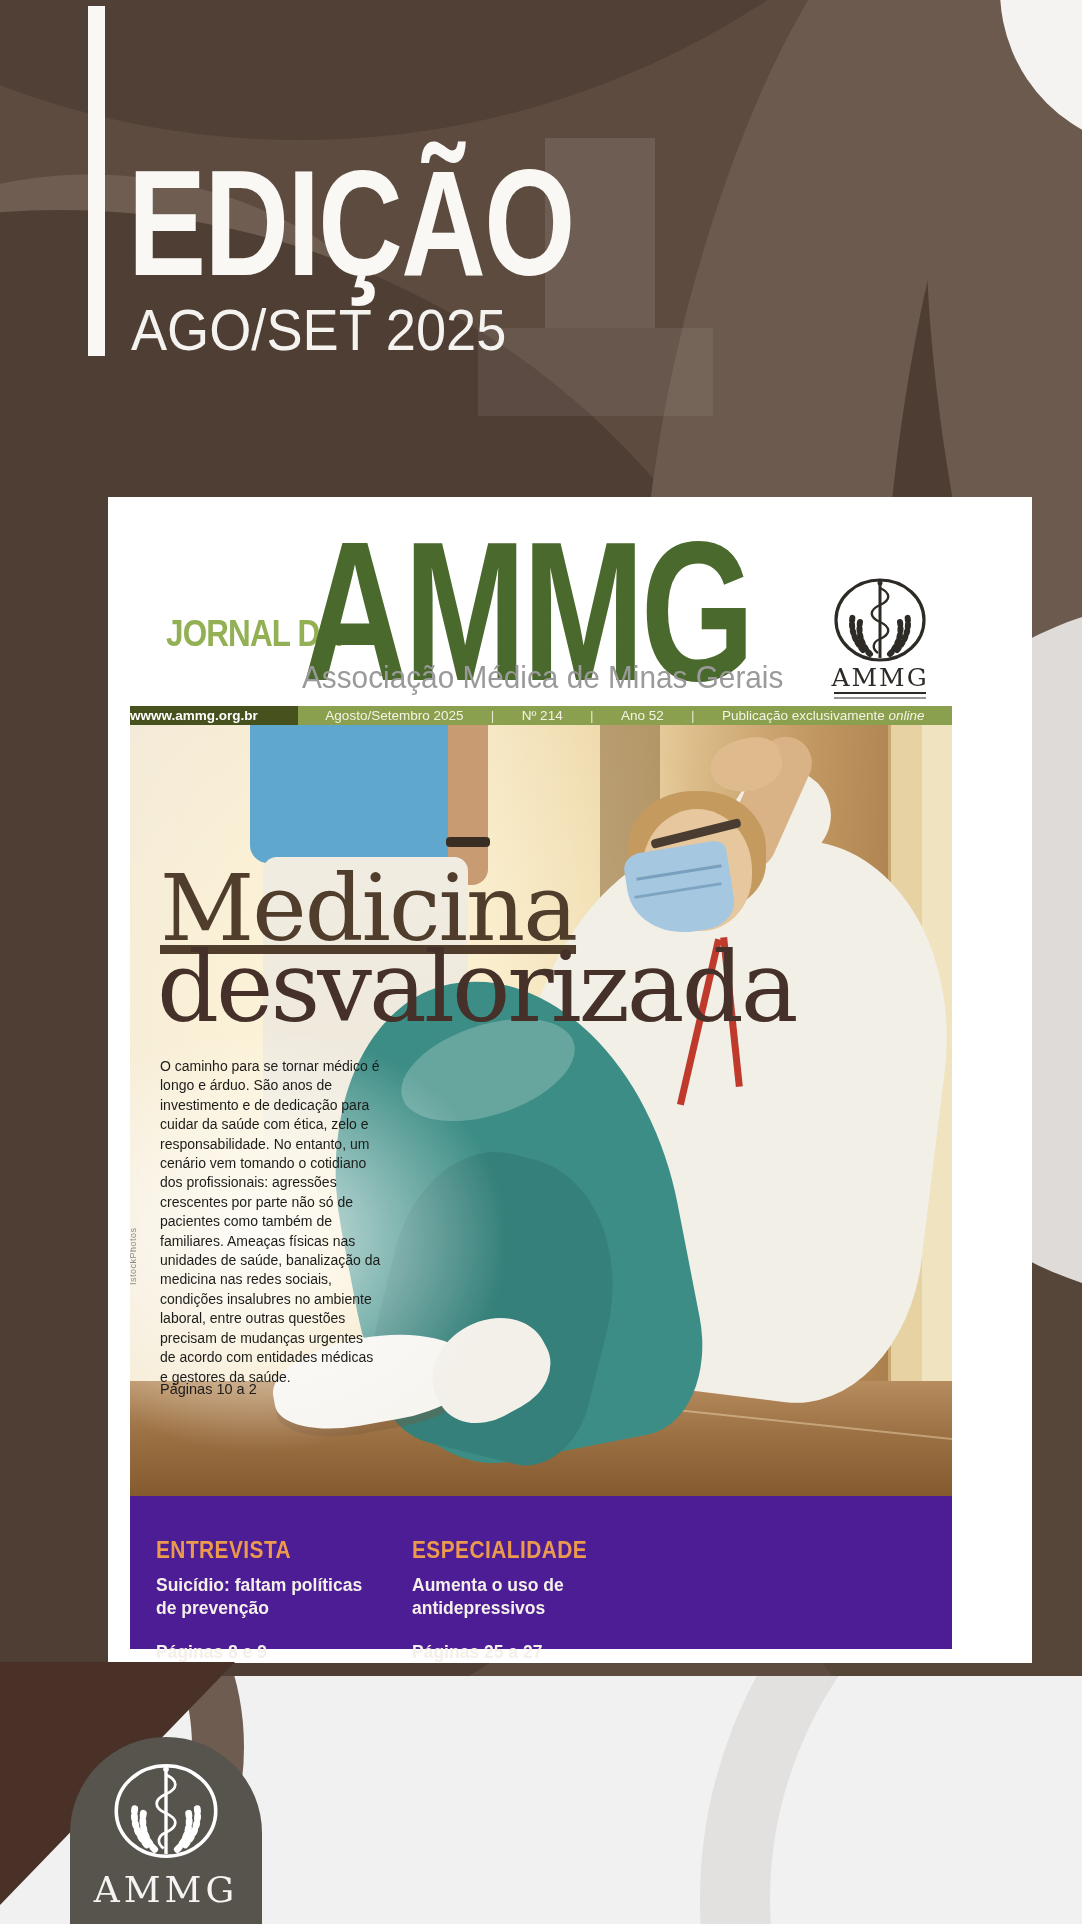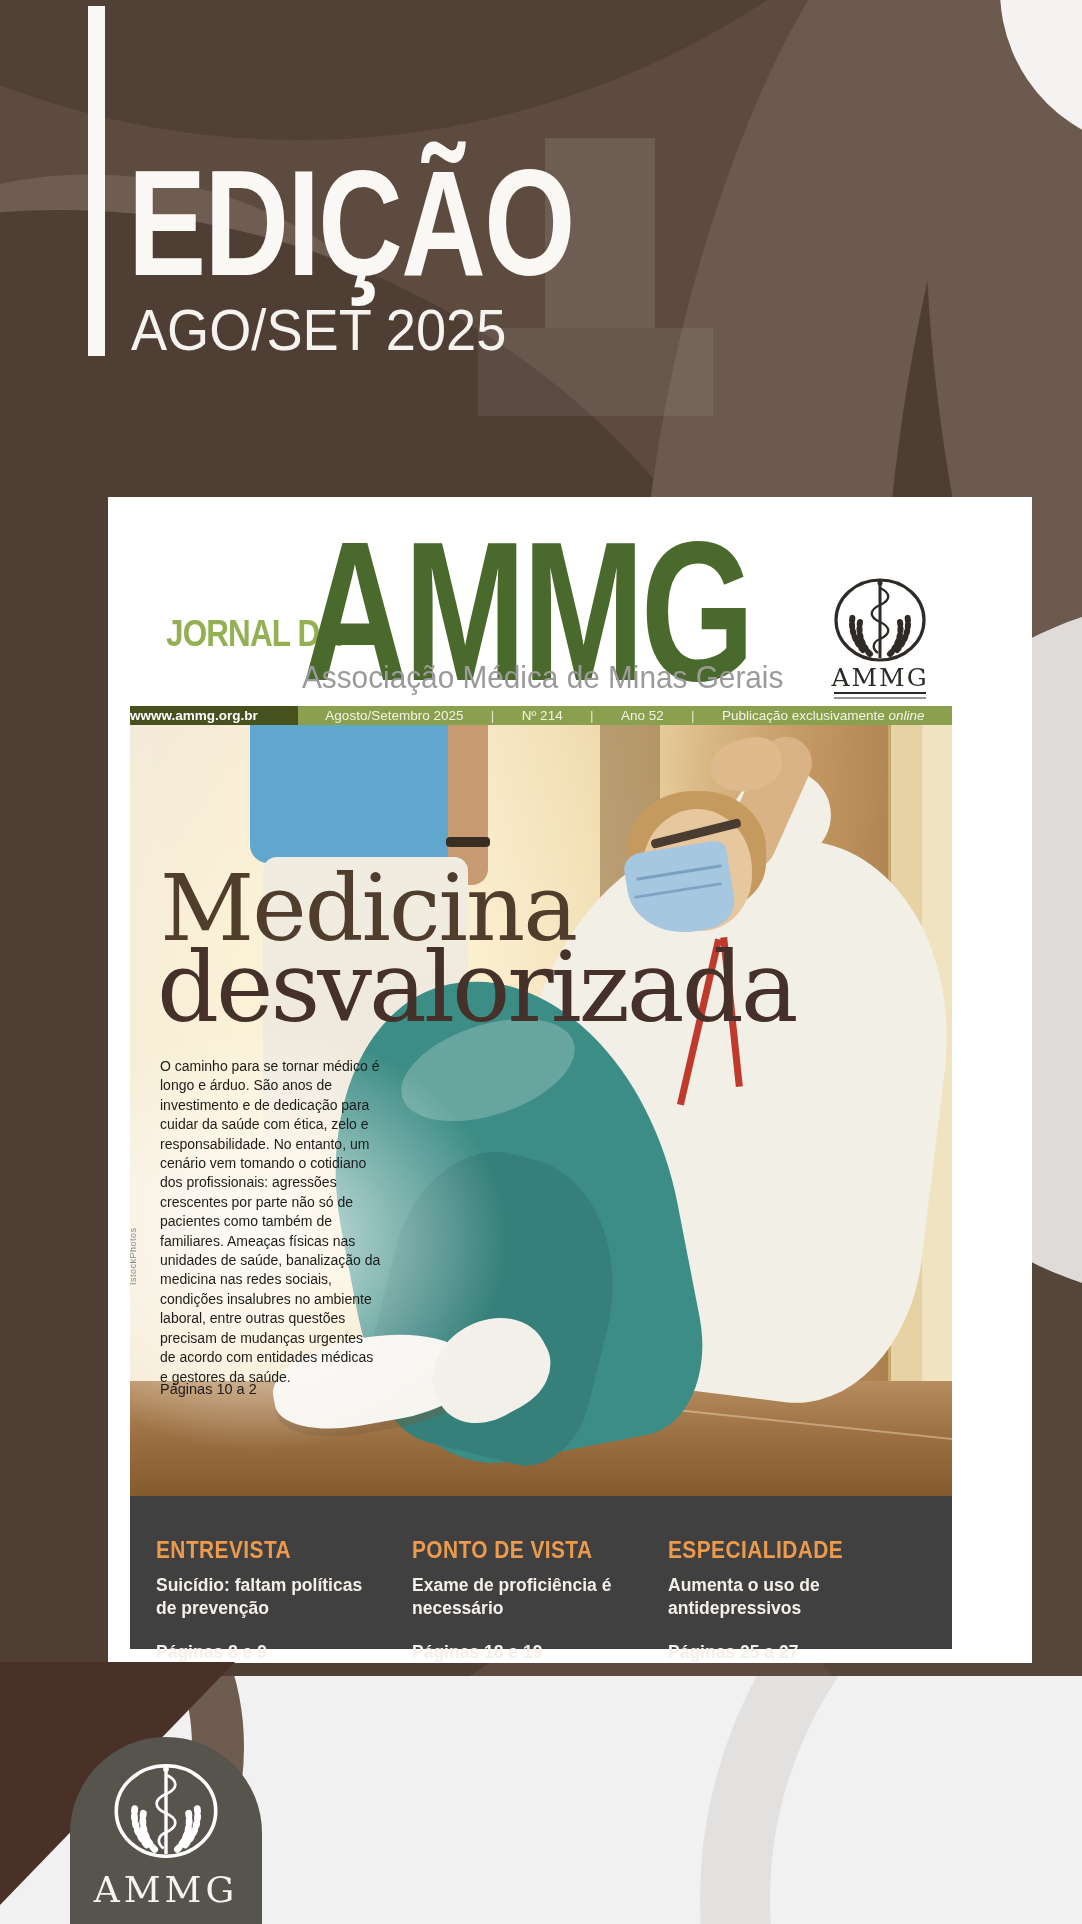--- a/index.html
+++ b/index.html
@@ -90,30 +90,30 @@
   .ph-lanyard2{left:598px;top:212px;width:7px;height:150px;background:#c03a2c;transform:rotate(-6deg);}
   .ph-knee{left:212px;top:252px;width:335px;height:480px;background:#3c8d85;border-radius:46% 54% 22% 36%;transform:rotate(-11deg);}
   .ph-shin{left:255px;top:430px;width:225px;height:300px;background:#35807a;border-radius:40% 50% 25% 35%;transform:rotate(14deg);}
   .ph-kneelight{left:268px;top:300px;width:180px;height:90px;background:rgba(255,255,255,.22);border-radius:50%;transform:rotate(-18deg);}
   .ph-shoe1{left:142px;top:612px;width:200px;height:86px;background:#f7f5f0;border-radius:48% 52% 40% 40%;transform:rotate(-10deg);box-shadow:0 8px 0 rgba(120,90,60,.35);}
   .ph-shoe2{left:300px;top:596px;width:120px;height:96px;background:#f3f0ea;border-radius:50% 50% 42% 42%;transform:rotate(-28deg);}
   .ph-textglow{left:-40px;top:300px;width:420px;height:430px;
      background:radial-gradient(ellipse at 40% 50%,rgba(255,255,255,.85) 0%,rgba(255,255,255,0) 70%);}
 
   .headline{position:absolute;left:30px;top:138px;font-family:"DejaVu Serif",serif;z-index:5;}
-  .hl1{font-size:92px;line-height:1;color:#503d2b;letter-spacing:-2px;}
+  .hl1{font-size:92px;line-height:1;color:#503d2b;letter-spacing:-2px;text-decoration:underline;}
   .hl2{font-size:97px;line-height:1;font-weight:normal;color:#46312a;letter-spacing:-3px;margin-top:-16px;margin-left:-3px;}
   .cover-body{position:absolute;left:30px;top:332px;width:222px;z-index:5;
       font-size:14px;line-height:19.4px;color:#1c1c1a;}
   .cover-pages{position:absolute;left:30px;top:656px;z-index:5;font-size:14.5px;color:#1c1c1a;}
   .photo-credit{position:absolute;left:-2px;top:560px;z-index:6;font-size:9px;color:#8a8a88;
       transform:rotate(-90deg);transform-origin:left top;letter-spacing:.5px;}
 
   
-  .card-footer{display:flex;width:822px;height:153px;background:#404040;box-sizing:border-box;
+  .card-footer{display:flex;width:822px;height:153px;background:#4c1d95;box-sizing:border-box;
       padding:40px 0 0 26px;}
   .cf-col{width:256px;}
   .cf-head{font-size:24px;font-weight:bold;color:#ec9a4d;letter-spacing:.5px;
       transform:scaleX(.87);transform-origin:left top;white-space:nowrap;}
   .cf-text{margin-top:10px;width:210px;font-size:17.5px;line-height:23px;font-weight:bold;color:#f4efe9;}
   .cf-pages{margin-top:22px;font-size:17.5px;font-weight:bold;color:#f4efe9;}
 
   
   .wedge{position:absolute;left:0;top:1662px;width:235px;height:243px;background:#4a3127;
       clip-path:polygon(0 0,100% 0,0 100%);}
@@ -223,25 +223,20 @@
       <div class="photo-credit">IstockPhotos</div>
     </div>
 
     <div class="card-footer">
       <div class="cf-col">
         <div class="cf-head">ENTREVISTA</div>
         <div class="cf-text">Suicídio: faltam políticas de prevenção</div>
         <div class="cf-pages">Páginas 8 e 9</div>
       </div>
       <div class="cf-col">
-        <div class="cf-head">PONTO DE VISTA</div>
-        <div class="cf-text">Exame de proficiência é necessário</div>
-        <div class="cf-pages">Páginas 18 e 19</div>
-      </div>
-      <div class="cf-col">
         <div class="cf-head">ESPECIALIDADE</div>
         <div class="cf-text">Aumenta o uso de antidepressivos</div>
         <div class="cf-pages">Páginas 25 a 27</div>
       </div>
     </div>
   </div>
 
   <div class="wedge"></div>
   <div class="badge">
     <svg width="120" height="104" viewBox="0 0 100 92">

